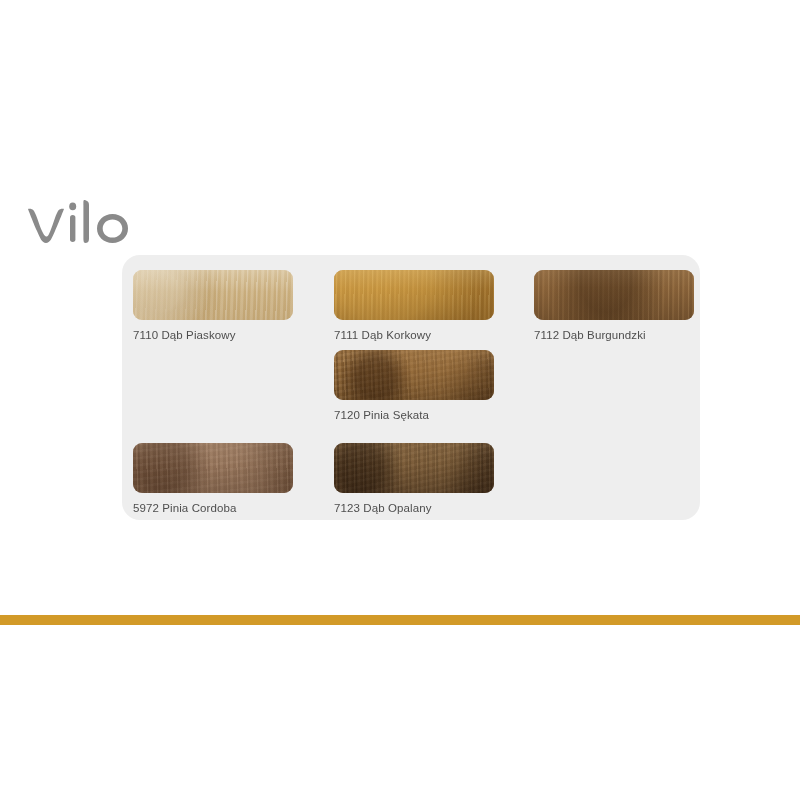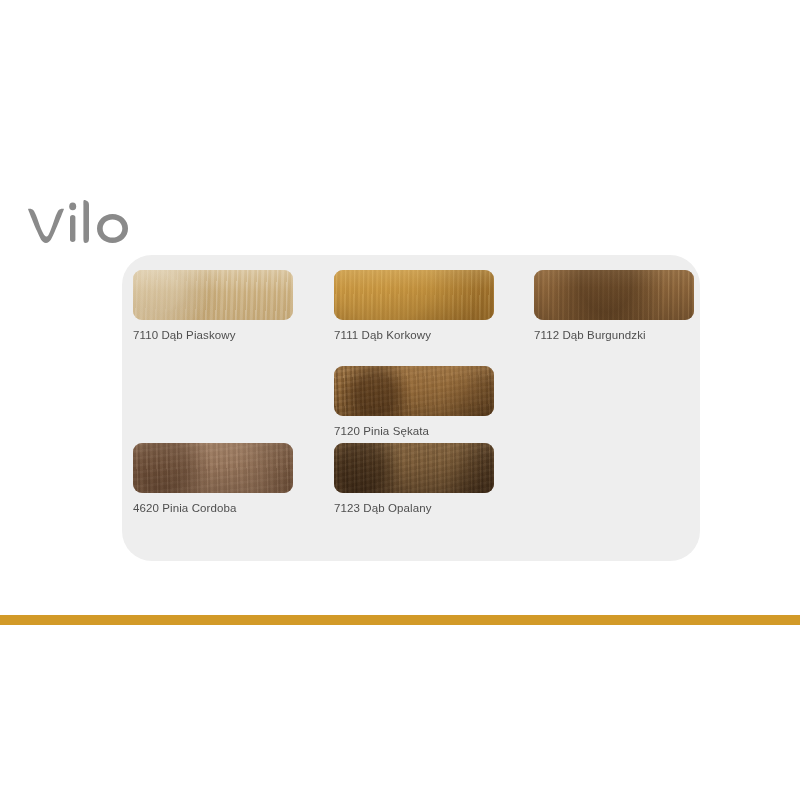--- a/index.html
+++ b/index.html
@@ -24,23 +24,23 @@
     height: 54px;
   }
   .brand svg { display: block; }
 
   
   .decor-card {
     position: absolute;
     left: 122px;
     top: 255px;
     width: 578px;
-    height: 306px;
+    height: 265px;
     background: #eeeeee;
-    border-radius: 30px;
+    border-radius: 18px;
   }
 
   
   .swatch-grid {
     position: absolute;
     left: 0;
     top: 0;
     width: 100%;
     height: 100%;
   }
@@ -48,21 +48,21 @@
   .swatch-cell {
     position: absolute;
     width: 160px;
   }
   
   .col-1 { left: 11px; }
   .col-2 { left: 212px; }
   .col-3 { left: 412px; }
   
   .row-1 { top: 15px; }
-  .row-2 { top: 95px; margin-top: 16px; }
+  .row-2 { top: 95px; }
   .row-3 { top: 188px; }
   
   .nudge-up   { margin-top: -4px; }
   .nudge-down { }
 
   .swatch-chip {
     width: 160px;
     height: 50px;
     border-radius: 9px;
     position: relative;
@@ -323,21 +323,21 @@
       <div class="swatch-label">7120 Pinia Sękata</div>
     </div>
 
 
     <div class="swatch-cell col-1 row-3">
       <div class="swatch-chip w-7122">
         <div class="grain-a"></div>
         <div class="grain-b"></div>
         <div class="grain-c"></div>
       </div>
-      <div class="swatch-label">4620 Pinia Cordoba</div>
+      <div class="swatch-label">5972 Pinia Cordoba</div>
     </div>
 
     <div class="swatch-cell col-2 row-3 nudge-down">
       <div class="swatch-chip w-7123">
         <div class="grain-a"></div>
         <div class="grain-b"></div>
         <div class="grain-c"></div>
       </div>
       <div class="swatch-label">7123 Dąb Opalany</div>
     </div>

